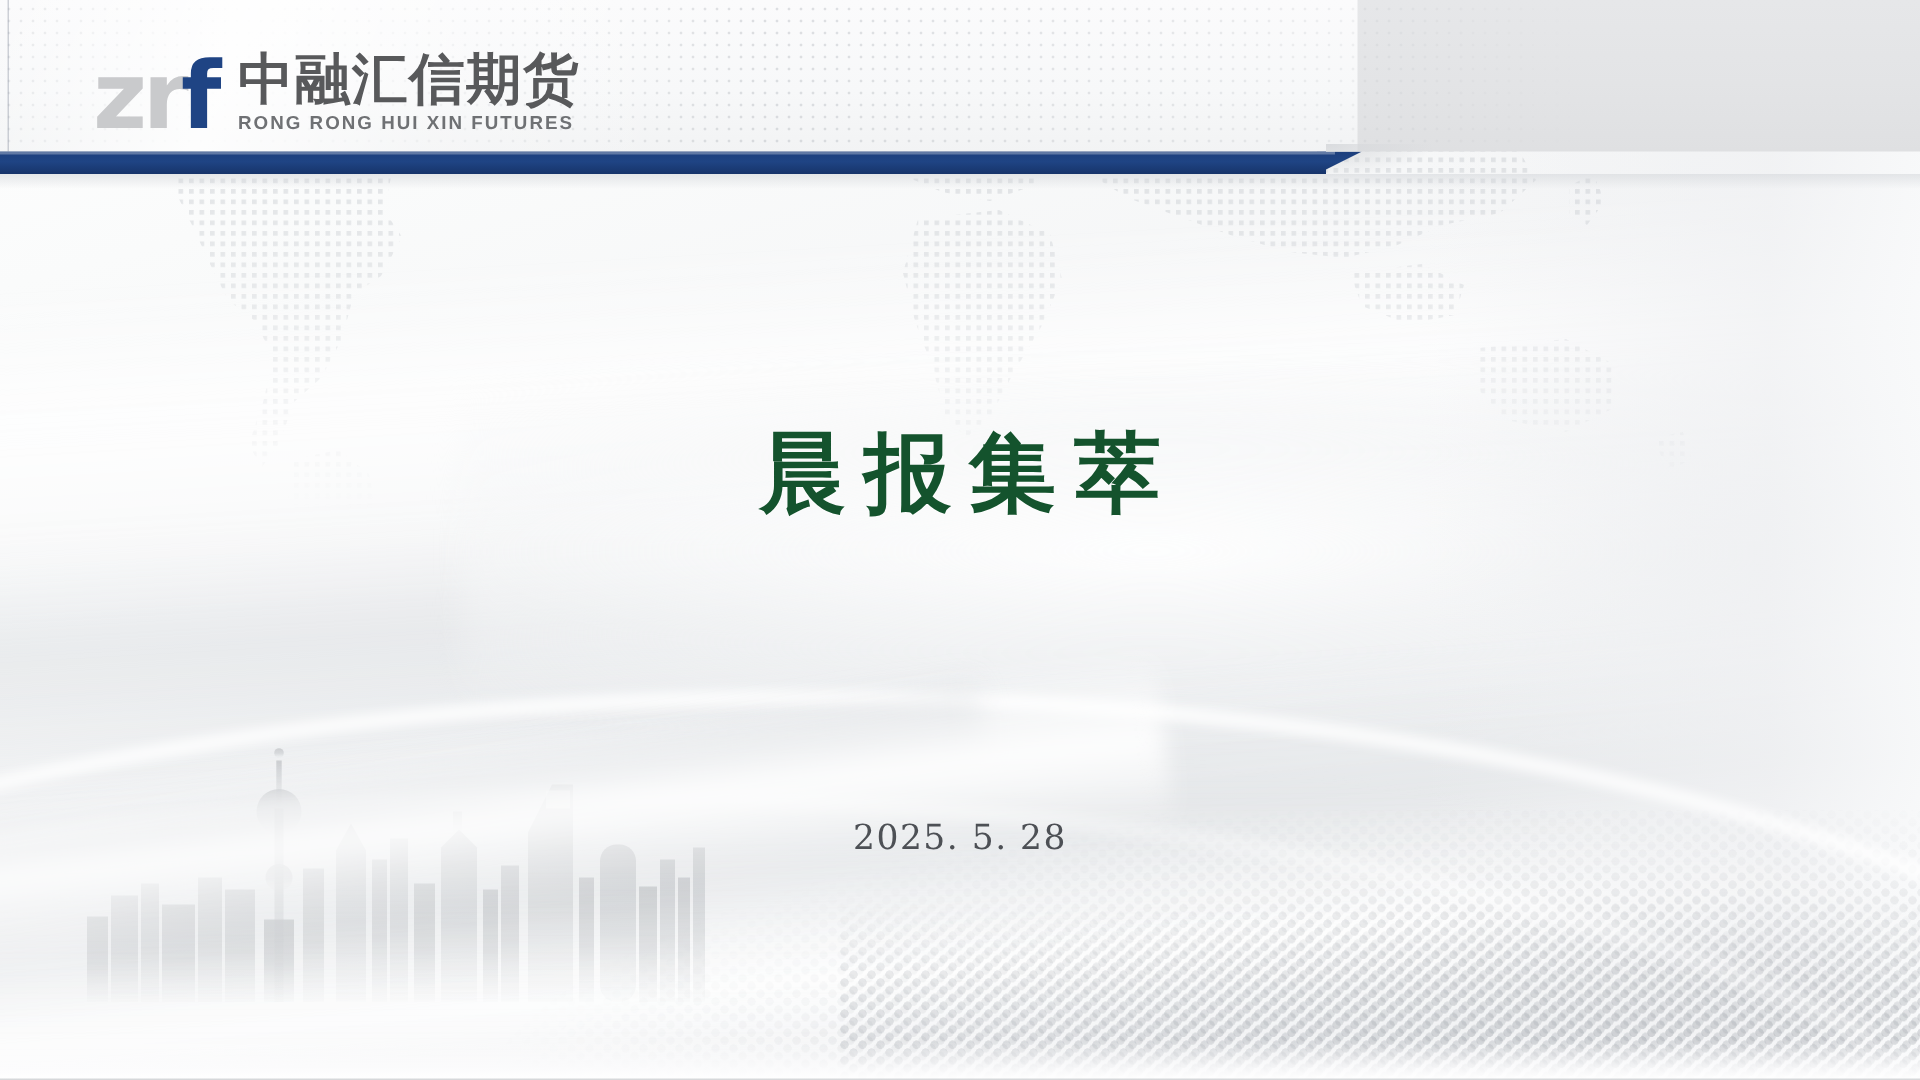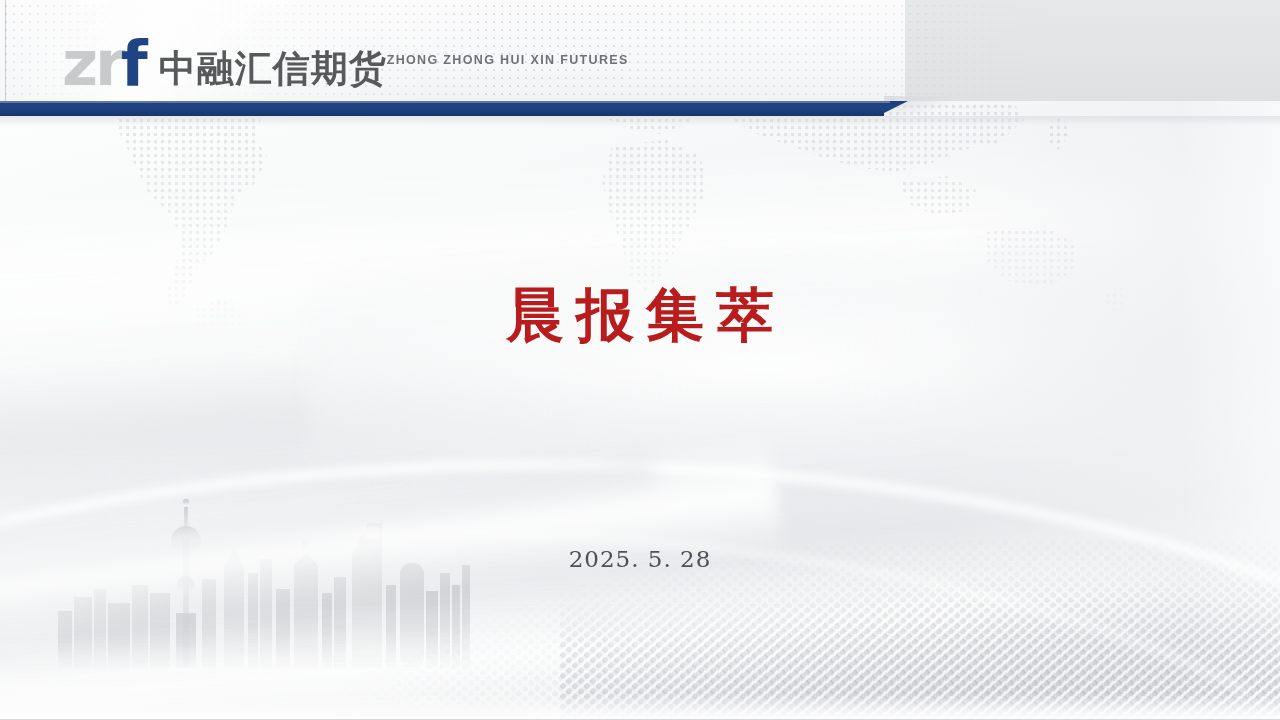--- a/index.html
+++ b/index.html
@@ -198,21 +198,21 @@
     font-weight: 700;
     font-size: 62px;
     line-height: 0.86;
     letter-spacing: -3px;
     display: flex;
     align-items: baseline;
   }
   .logo-mark .zr { color: #c9cacc; }
   .logo-mark .f  { color: #1f4484; margin-left: -2px; }
 
-  .logo-words { display: flex; flex-direction: row; justify-content: space-between; padding-bottom: 2px; }
+  .logo-words { display: flex; flex-direction: column; justify-content: space-between; padding-bottom: 2px; }
   .logo-cn {
     font-family: "DejaVu Sans", "Liberation Sans", sans-serif;
     font-weight: 700;
     font-size: 37px;
     line-height: 1.02;
     color: #58595b;
     letter-spacing: 1px;
     white-space: nowrap;
   }
   .logo-en {
@@ -232,21 +232,21 @@
     left: 0;
     top: 283px;
     width: 1280px;
     text-align: center;
   }
   .title-cn {
     font-family: "DejaVu Serif", "Liberation Serif", serif;
     font-size: 58px;
     font-weight: 600;
     letter-spacing: 12px;
-    color: #b91c1c;
+    color: #14532d;
     text-indent: 12px;
     line-height: 1.12;
     text-shadow: 0 1px 1px rgba(255,255,255,0.7);
   }
 
   
   .date-block {
     position: absolute;
     left: 0;
     top: 498px;
@@ -435,21 +435,21 @@
   <div class="navy-rule-hi"></div>
   <div class="band-soft-below"></div>
 
   <div class="logo">
     <div class="logo-mark">
       <span class="zr">zr</span>
         <span class="f">f</span>
     </div>
     <div class="logo-words">
       <div class="logo-cn">中融汇信期货</div>
-      <div class="logo-en">ZHONG ZHONG HUI XIN FUTURES</div>
+      <div class="logo-en">RONG RONG HUI XIN FUTURES</div>
     </div>
   </div>
 
   <div class="skyline">
     <svg width="420" height="175" viewBox="0 0 420 175" xmlns="http://www.w3.org/2000/svg" aria-hidden="true">
       <defs>
         <linearGradient id="skyFade" x1="0" y1="0" x2="0" y2="1">
           <stop offset="0%" stop-color="#b9bcc0" stop-opacity="0.80"></stop>
           <stop offset="55%" stop-color="#c7cacd" stop-opacity="0.62"></stop>
           <stop offset="100%" stop-color="#dadcde" stop-opacity="0.10"></stop>

